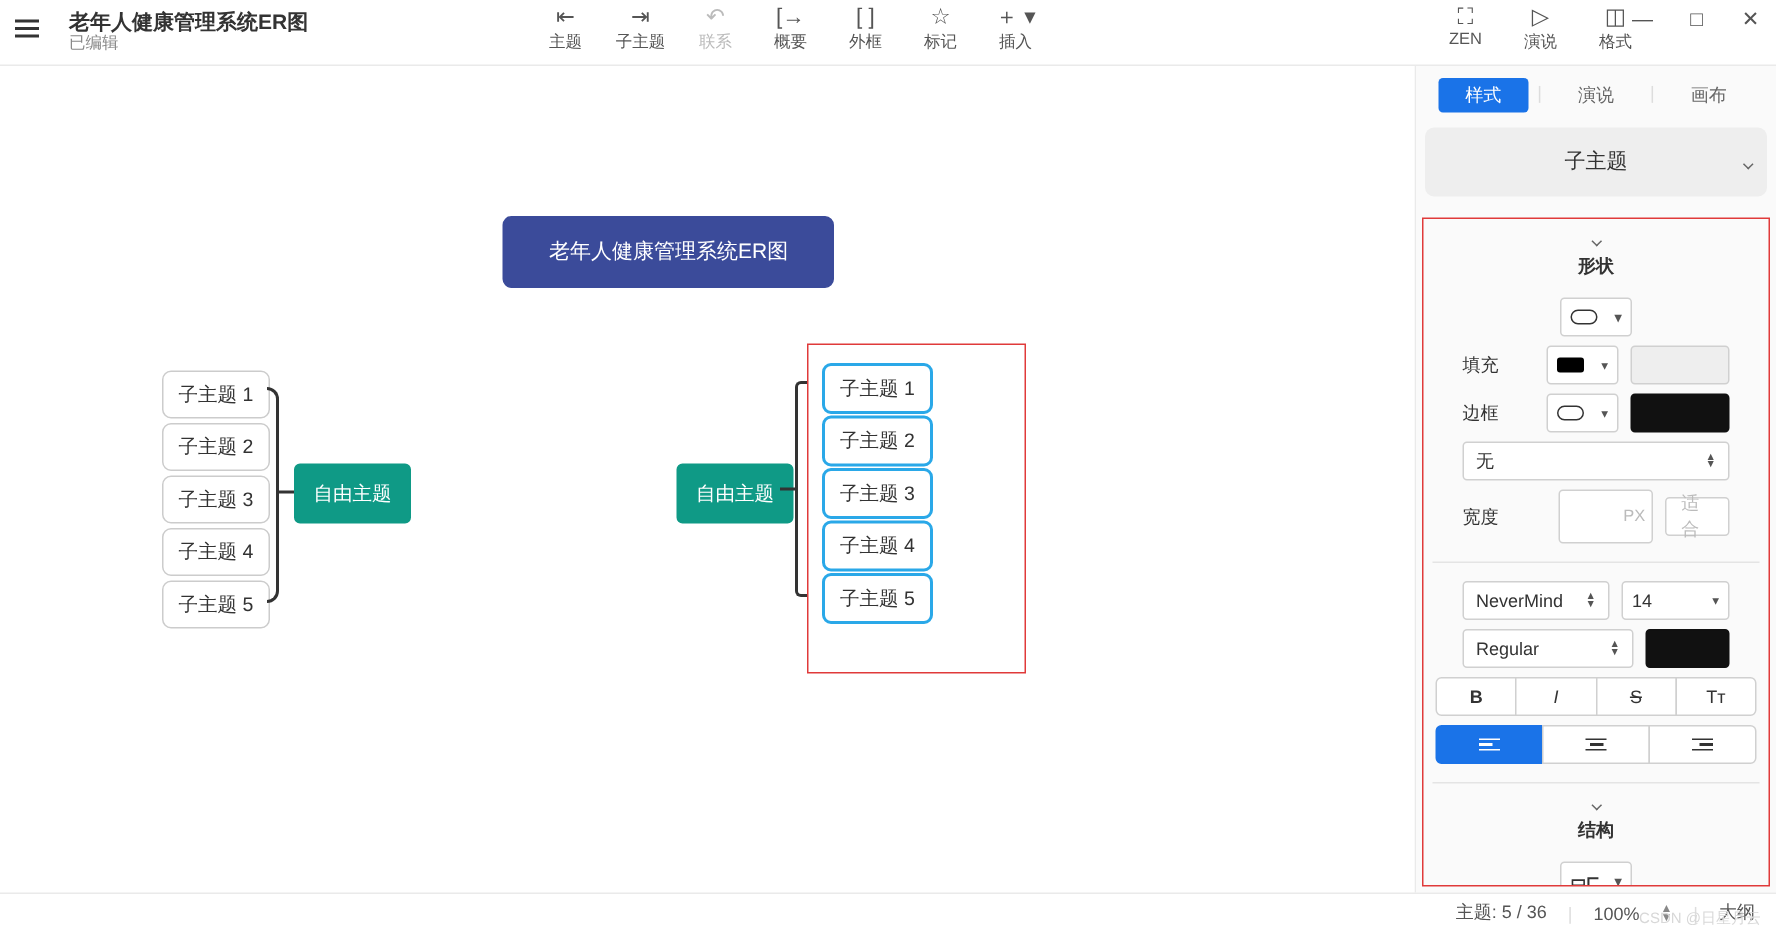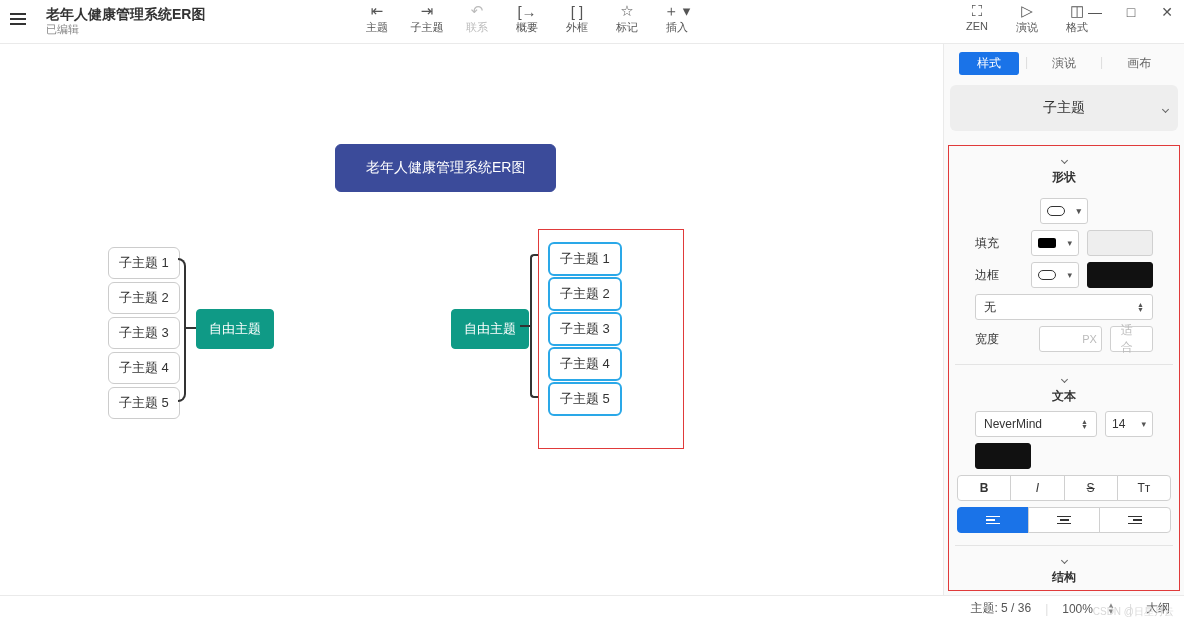--- a/index.html
+++ b/index.html
@@ -59,21 +59,21 @@
   .row{display:flex;align-items:center;gap:8px; margin:6px 20px;}
   .row .label{flex:0 0 48px;}
   .ctrl{display:flex;align-items:center; border:1px solid #d0d0d0; border-radius:3px; background:#fff; height:26px; padding:0 6px; gap:6px; min-width:48px; justify-content:space-between;}
   .ctrl.dark{background:#111;border-color:#111;}
   .ctrl.light{background:#eee;}
   .swatch{width:18px;height:10px;border-radius:2px;}
   .pill{width:18px;height:10px;border:1.5px solid #333;border-radius:5px;}
   .caret{font-size:9px;color:#555;}
   .select{display:flex;align-items:center;border:1px solid #d0d0d0;border-radius:3px;background:#fff;height:26px;padding:0 8px;justify-content:space-between;flex:1;}
   .updown{display:flex;flex-direction:column;line-height:5px;font-size:7px;color:#555;}
-  .input{border:1px solid #d0d0d0;border-radius:3px;height:26px;width:70px;padding:0 4px;display:flex;align-items:center;justify-content:flex-end;color:#bbb;font-size:11px;background:#fff;}
+  .input{border:1px solid #d0d0d0;border-radius:3px;height:36px;width:70px;padding:0 4px;display:flex;align-items:center;justify-content:flex-end;color:#bbb;font-size:11px;background:#fff;}
   .btn-s{border:1px solid #d0d0d0;border-radius:3px;height:26px;padding:0 10px;display:flex;align-items:center;color:#bbb;background:#fff;}
 
   .btnrow{display:flex;margin:6px 2px;}
   .btnrow .b{flex:1;height:26px;border:1px solid #d0d0d0;background:#fff;display:flex;align-items:center;justify-content:center;margin-left:-1px;}
   .btnrow .b:first-child{margin-left:0;border-top-left-radius:4px;border-bottom-left-radius:4px;}
   .btnrow .b:last-child{border-top-right-radius:4px;border-bottom-right-radius:4px;}
   .btnrow .b.active{background:#1a73e8;color:#fff;border-color:#1a73e8;}
   .strike{text-decoration:line-through;}
   .alignlines{display:flex;flex-direction:column;gap:2px;align-items:flex-start;}
   .alignlines i{display:block;height:1.5px;background:currentColor;}
@@ -241,40 +241,43 @@
         <span class="label">宽度</span>
         <span style="flex:1"></span>
         <span class="input">
             <span>PX</span>
           </span>
         <span class="btn-s">适合</span>
       </div>
 
       <div class="divider"></div>
 
-      <div class="sect-head">
-        <span class="chev small"></span>
-        <span>文本</span>
-      </div>
 
       <div class="row">
         <div class="select">
           <span>NeverMind</span>
           <span class="updown">
               <span>▲</span>
               <span>▼</span>
             </span>
         </div>
-        <div class="ctrl" style="width:48px">
+        <div class="ctrl" style="width:72px">
           <span>14</span>
             <span class="caret">▾</span>
         </div>
       </div>
 
       <div class="row">
+        <div class="select">
+          <span>Regular</span>
+          <span class="updown">
+              <span>▲</span>
+              <span>▼</span>
+            </span>
+        </div>
         <span class="ctrl dark" style="width:56px"></span>
       </div>
 
       <div class="btnrow">
         <div class="b">
             <b>B</b>
           </div>
         <div class="b">
             <i>I</i>
           </div>

